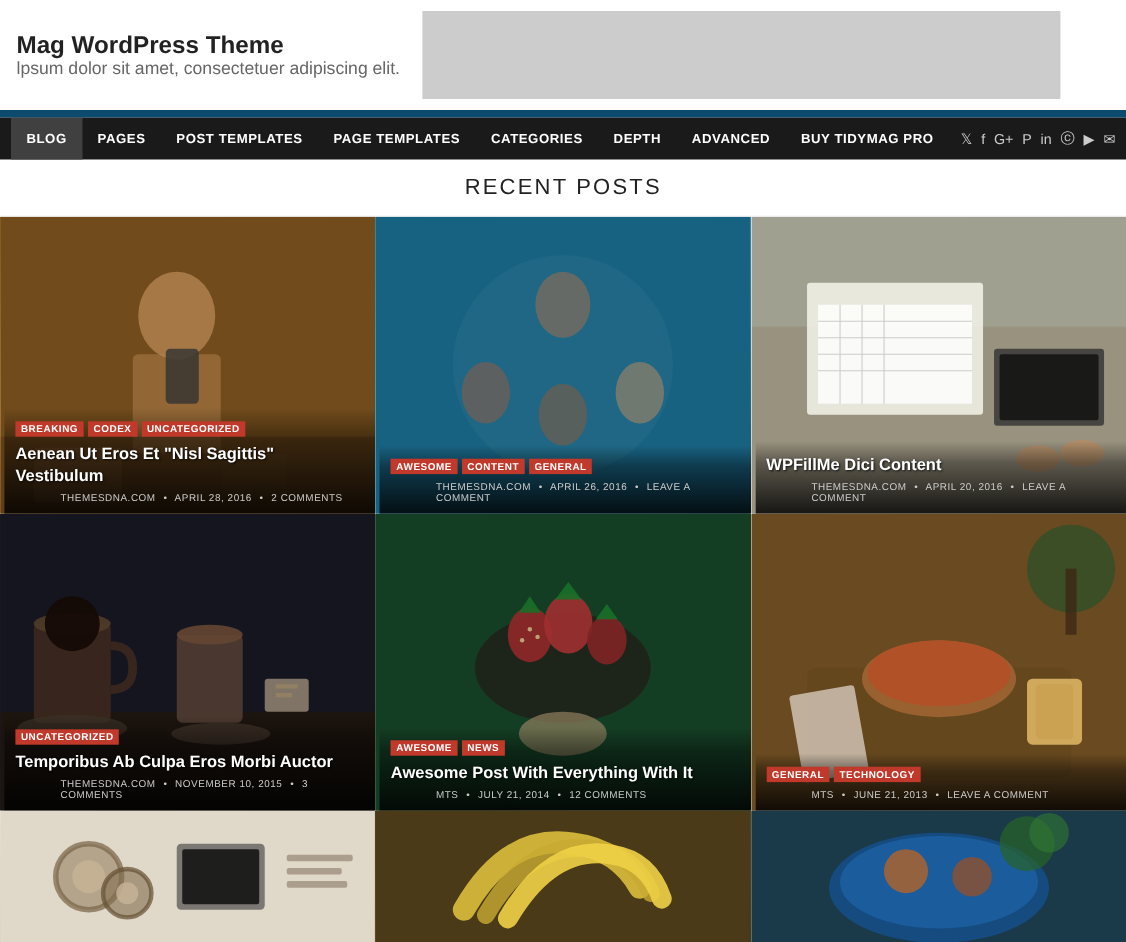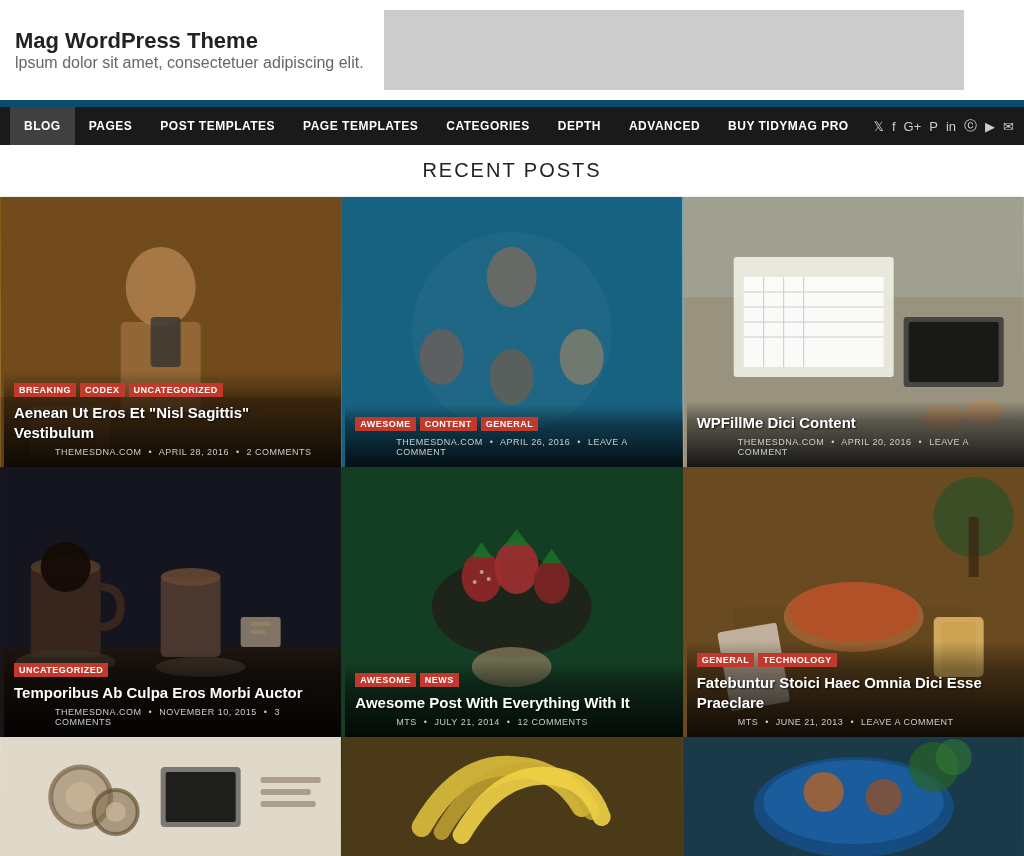--- a/index.html
+++ b/index.html
@@ -423,21 +423,20 @@
         <rect x="285" y="50" width="10" height="60" fill="rgba(60,40,20,0.8)"></rect>
 
         <rect x="40" y="160" width="60" height="80" rx="3" fill="rgba(230,220,210,0.7)" transform="rotate(-10 70 200)"></rect>
       </svg>
     </div>
     <div class="post-overlay">
       <div class="post-tags">
         <span class="post-tag">GENERAL</span>
         <span class="post-tag">TECHNOLOGY</span>
       </div>
-      <div class="post-title">Fatebuntur Stoici Haec Omnia Dici Esse Praeclare</div>
       <div class="post-meta">
         <span>MTS</span>
         <span>•</span>
         <span>JUNE 21, 2013</span>
         <span>•</span>
         <span>LEAVE A COMMENT</span>
       </div>
     </div>
   </div>
 

